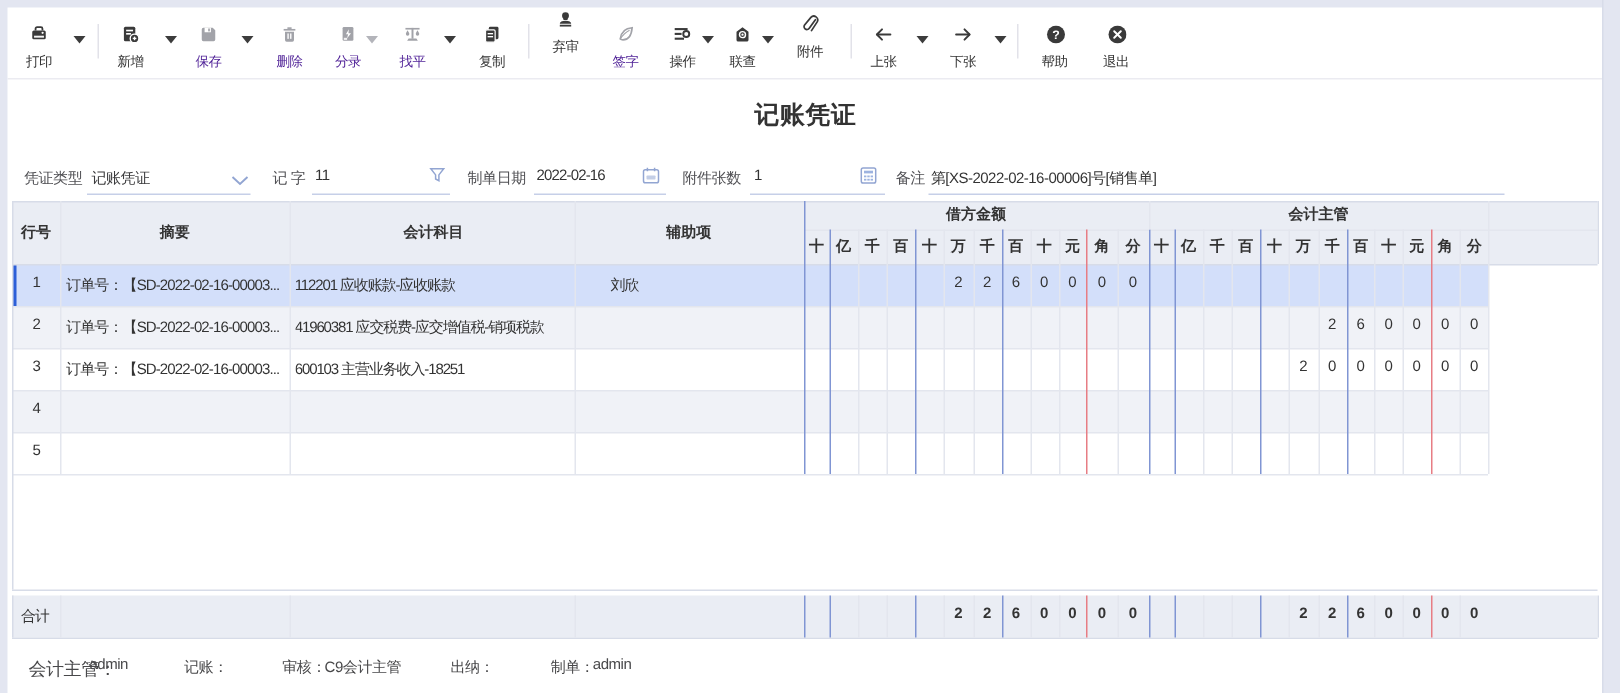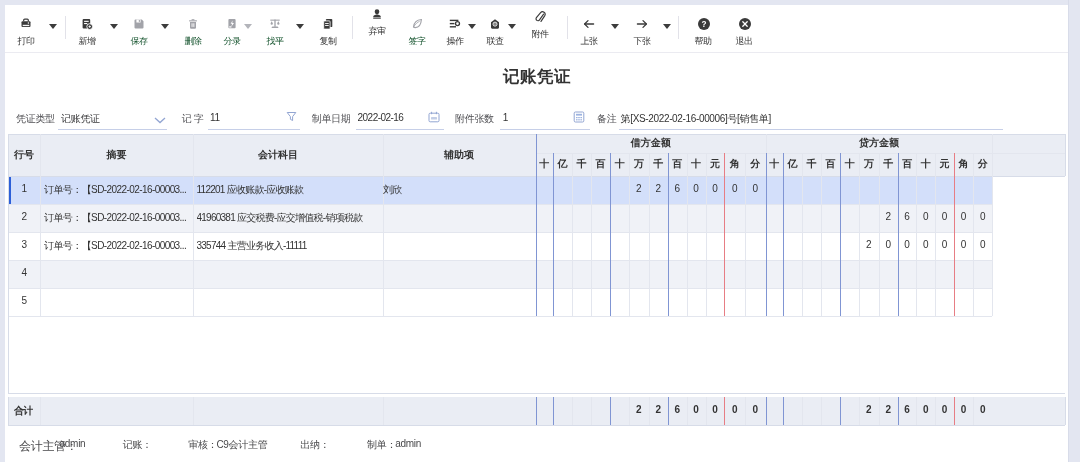--- a/index.html
+++ b/index.html
@@ -1,19 +1,19 @@
 <!DOCTYPE html>
 <html><head><meta charset="utf-8"><style>
 *{margin:0;padding:0;box-sizing:border-box}
 body{font-family:'Liberation Sans',sans-serif;width:1080px;height:462px;overflow:hidden;background:#e3e6f1}
 .ab{position:absolute}
 .card{position:absolute;left:5px;top:5px;width:1063px;height:457px;background:#fff}
 .tb{position:absolute;text-align:center;color:#333}
 .tb .lb{font-size:9px;letter-spacing:-0.4px;margin-top:1px;display:block;white-space:nowrap}
-.tb.dis{color:#14532d}
+.tb.dis{color:#4c1d95}
 .dv{position:absolute;width:1px;background:#e2e2e9}
 .arr{position:absolute;width:0;height:0;border-left:4px solid transparent;border-right:4px solid transparent;border-top:5px solid #3c3c3c}
 .arr.g{border-top-color:#b3b4ba}
 .lab{position:absolute;font-size:10px;color:#505054;white-space:nowrap;letter-spacing:-0.3px}
 .val{position:absolute;font-size:10px;color:#333;white-space:nowrap;letter-spacing:-0.3px}
 .ul{position:absolute;height:1px;background:#c6cfe8}
 .vl{position:absolute;width:1px}
 .hl{position:absolute;height:1px}
 .cell{position:absolute;font-size:10px;color:#333;white-space:nowrap;letter-spacing:-0.75px;overflow:hidden}
 .sm{letter-spacing:-0.58px}
@@ -241,24 +241,24 @@
 <div class="vl" style="left:935.13px;top:396.50px;height:28.50px;background:#e3e6ee;width:1px"></div>
 <div class="vl" style="left:953.80px;top:152.50px;height:163.50px;background:#e77d84;width:1px"></div>
 <div class="vl" style="left:953.80px;top:396.50px;height:28.50px;background:#e77d84;width:1px"></div>
 <div class="vl" style="left:973.10px;top:152.50px;height:163.50px;background:#e3e6ee;width:1px"></div>
 <div class="vl" style="left:973.10px;top:396.50px;height:28.50px;background:#e3e6ee;width:1px"></div>
 <div class="vl" style="left:765.60px;top:152.50px;height:163.50px;background:#8095d3;width:1px"></div>
 <div class="vl" style="left:765.60px;top:396.50px;height:28.50px;background:#8095d3;width:1px"></div>
 <div class="vl" style="left:765.60px;top:134.00px;height:18.50px;background:#e3e6ee;width:1px"></div>
 <div class="hc" style="left:24.0px;top:154.8px">行号</div>
 <div class="hc" style="left:116.5px;top:154.8px">摘要</div>
-<div class="hc" style="left:278px;top:154.8px">会计科目</div>
+<div class="hc" style="left:289px;top:154.8px">会计科目</div>
 <div class="hc" style="left:459.1px;top:154.8px">辅助项</div>
 <div class="hc" style="left:650.7px;top:143.2px">借方金额</div>
-<div class="hc" style="left:879.0px;top:143.2px">贷方金额</div>
+<div class="hc" style="left:879.0px;top:143.2px">会计主管</div>
 <div class="hc" style="left:544.30px;top:164.0px">十</div>
 <div class="hc" style="left:562.42px;top:164.0px">亿</div>
 <div class="hc" style="left:581.45px;top:164.0px">千</div>
 <div class="hc" style="left:600.48px;top:164.0px">百</div>
 <div class="hc" style="left:619.63px;top:164.0px">十</div>
 <div class="hc" style="left:638.90px;top:164.0px">万</div>
 <div class="hc" style="left:658.17px;top:164.0px">千</div>
 <div class="hc" style="left:677.23px;top:164.0px">百</div>
 <div class="hc" style="left:696.10px;top:164.0px">十</div>
 <div class="hc" style="left:714.97px;top:164.0px">元</div>
@@ -272,50 +272,50 @@
 <div class="hc" style="left:868.90px;top:164.0px">万</div>
 <div class="hc" style="left:888.17px;top:164.0px">千</div>
 <div class="hc" style="left:907.13px;top:164.0px">百</div>
 <div class="hc" style="left:925.80px;top:164.0px">十</div>
 <div class="hc" style="left:944.47px;top:164.0px">元</div>
 <div class="hc" style="left:963.45px;top:164.0px">角</div>
 <div class="hc" style="left:982.75px;top:164.0px">分</div>
 <div class="cell" style="left:8.0px;top:183.05px;width:32.0px;text-align:center">1</div>
 <div class="cell sm" style="left:44.0px;top:183.05px;width:146.0px">订单号：【SD-2022-02-16-00003...</div>
 <div class="cell" style="left:196.5px;top:183.05px;width:183.5px">112201 应收账款-应收账款</div>
-<div class="cell" style="left:383px;top:183.05px;width:147.2px">刘欣</div>
+<div class="cell" style="left:407px;top:183.05px;width:147.2px">刘欣</div>
 <div class="dig" style="left:638.90px;top:183.05px">2</div>
 <div class="dig" style="left:658.17px;top:183.05px">2</div>
 <div class="dig" style="left:677.23px;top:183.05px">6</div>
 <div class="dig" style="left:696.10px;top:183.05px">0</div>
 <div class="dig" style="left:714.97px;top:183.05px">0</div>
 <div class="dig" style="left:734.70px;top:183.05px">0</div>
 <div class="dig" style="left:755.30px;top:183.05px">0</div>
 <div class="cell" style="left:8.0px;top:211.15px;width:32.0px;text-align:center">2</div>
 <div class="cell sm" style="left:44.0px;top:211.15px;width:146.0px">订单号：【SD-2022-02-16-00003...</div>
 <div class="cell" style="left:196.5px;top:211.15px;width:183.5px">41960381 应交税费-应交增值税-销项税款</div>
 <div class="dig" style="left:888.17px;top:211.15px">2</div>
 <div class="dig" style="left:907.13px;top:211.15px">6</div>
 <div class="dig" style="left:925.80px;top:211.15px">0</div>
 <div class="dig" style="left:944.47px;top:211.15px">0</div>
 <div class="dig" style="left:963.45px;top:211.15px">0</div>
 <div class="dig" style="left:982.75px;top:211.15px">0</div>
 <div class="cell" style="left:8.0px;top:239.25px;width:32.0px;text-align:center">3</div>
 <div class="cell sm" style="left:44.0px;top:239.25px;width:146.0px">订单号：【SD-2022-02-16-00003...</div>
-<div class="cell" style="left:196.5px;top:239.25px;width:183.5px">335744 主营业务收入-11111</div>
+<div class="cell" style="left:196.5px;top:239.25px;width:183.5px">600103 主营业务收入-18251</div>
 <div class="dig" style="left:868.90px;top:239.25px">2</div>
 <div class="dig" style="left:888.17px;top:239.25px">0</div>
 <div class="dig" style="left:907.13px;top:239.25px">0</div>
 <div class="dig" style="left:925.80px;top:239.25px">0</div>
 <div class="dig" style="left:944.47px;top:239.25px">0</div>
 <div class="dig" style="left:963.45px;top:239.25px">0</div>
 <div class="dig" style="left:982.75px;top:239.25px">0</div>
 <div class="cell" style="left:8.0px;top:267.35px;width:32.0px;text-align:center">4</div>
 <div class="cell" style="left:8.0px;top:295.45px;width:32.0px;text-align:center">5</div>
-<div class="cell" style="left:14px;top:404.25px;font-weight:bold">合计</div>
+<div class="cell" style="left:14px;top:404.25px;font-weight:normal">合计</div>
 <div class="dig" style="left:638.90px;top:404.25px;font-weight:bold">2</div>
 <div class="dig" style="left:658.17px;top:404.25px;font-weight:bold">2</div>
 <div class="dig" style="left:677.23px;top:404.25px;font-weight:bold">6</div>
 <div class="dig" style="left:696.10px;top:404.25px;font-weight:bold">0</div>
 <div class="dig" style="left:714.97px;top:404.25px;font-weight:bold">0</div>
 <div class="dig" style="left:734.70px;top:404.25px;font-weight:bold">0</div>
 <div class="dig" style="left:755.30px;top:404.25px;font-weight:bold">0</div>
 <div class="dig" style="left:868.90px;top:404.25px;font-weight:bold">2</div>
 <div class="dig" style="left:888.17px;top:404.25px;font-weight:bold">2</div>
 <div class="dig" style="left:907.13px;top:404.25px;font-weight:bold">6</div>

